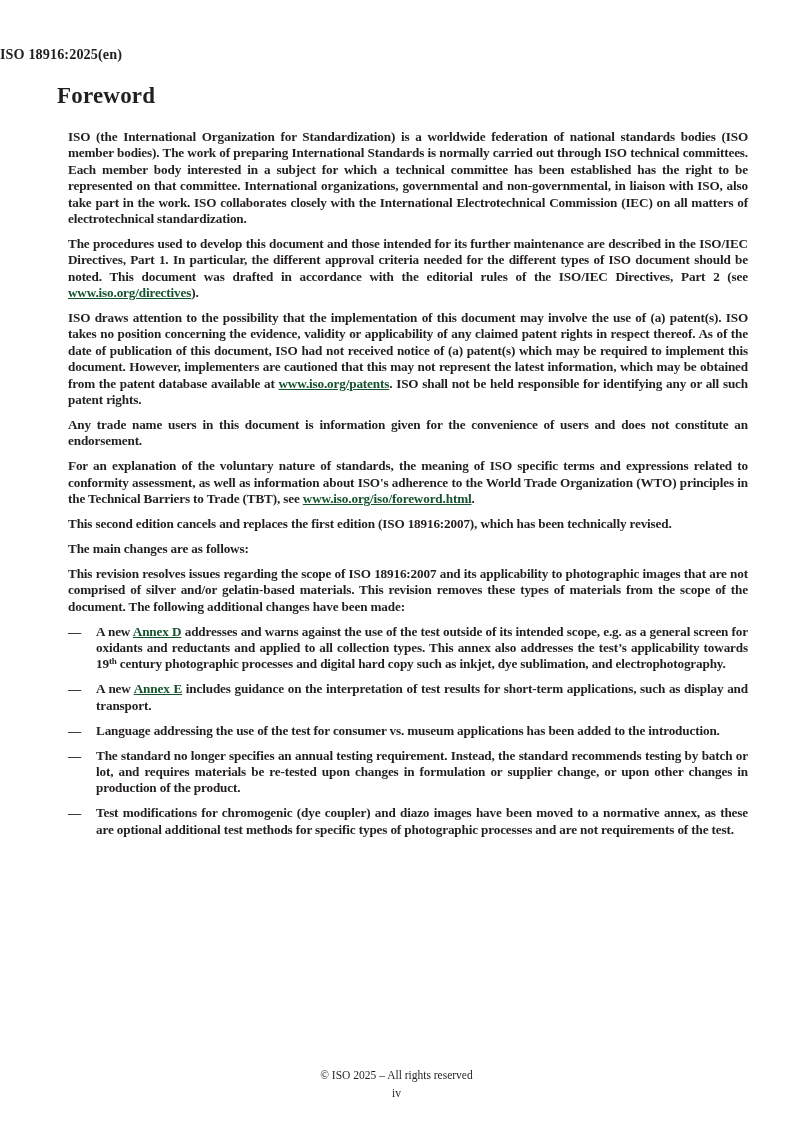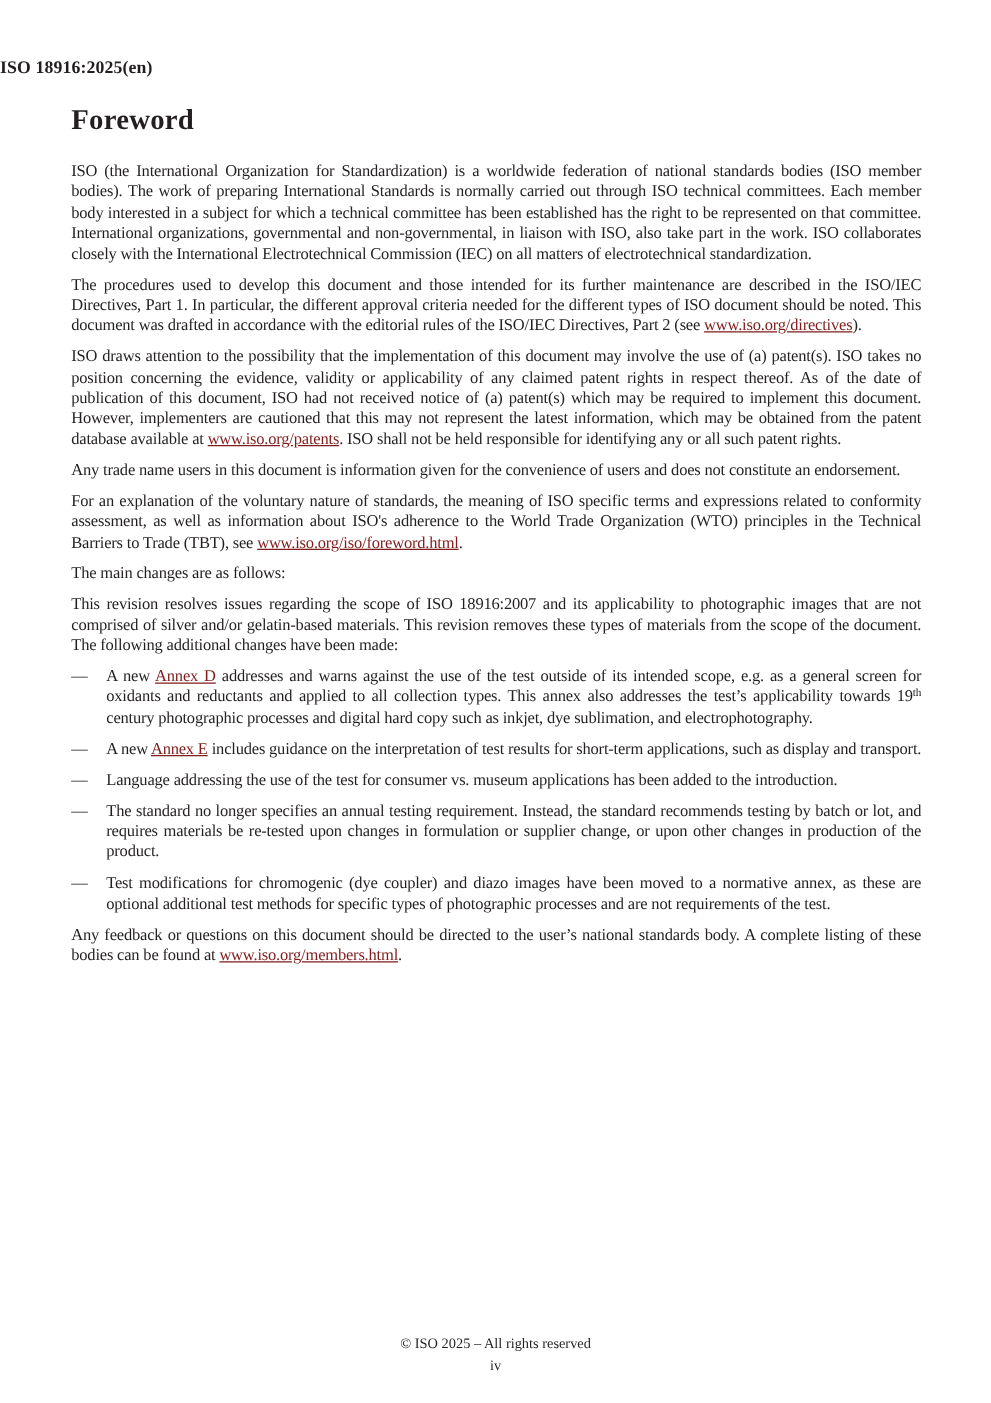--- a/index.html
+++ b/index.html
@@ -29,32 +29,33 @@
       top: 83px;
       left: 57px;
       margin: 0;
       font-size: 23px;
       font-weight: bold;
       letter-spacing: 0.2px;
     }
     .content {
       position: absolute;
       top: 129px;
-      left: 57px;
+      left: 68px;
       width: 680px;
       font-size: 13.2px;
       line-height: 16.4px;
       letter-spacing: -0.15px;
+      font-weight: bold;
     }
     .content p {
       margin: 0 0 8.5px 0;
       text-align: justify;
     }
     .content a {
-      color: #7f1d1d;
+      color: #14532d;
       text-decoration: underline;
     }
     .content em { font-style: italic; }
     ul.changes {
       list-style: none;
       margin: 0;
       padding: 0;
     }
     ul.changes li {
       position: relative;
@@ -90,20 +91,21 @@
 
   <p><span>The procedures used to develop this document and those intended for its further maintenance are described in the ISO/IEC Directives, Part 1. In particular, the different approval criteria needed for the different types of ISO document should be noted. This document was drafted in accordance with the editorial rules of the ISO/IEC Directives, Part 2 (see </span><a href="#">www.iso.org/directives</a><span>).</span></p>
 
   <p><span>ISO draws attention to the possibility that the implementation of this document may involve the use of (a) patent(s). ISO takes no position concerning the evidence, validity or applicability of any claimed patent rights in respect thereof. As of the date of publication of this document, ISO had not received notice of (a) patent(s) which may be required to implement this document. However, implementers are cautioned that this may not represent the latest information, which may be obtained from the patent database available at </span><a href="#">www.iso.org/patents</a><span>. ISO shall not be held responsible for identifying any or all such patent rights.</span></p>
 
   <p>Any trade name users in this document is information given for the convenience of users and does not constitute an endorsement.</p>
 
   <p><span>For an explanation of the voluntary nature of standards, the meaning of ISO specific terms and expressions related to conformity assessment, as well as information about ISO's adherence to the World Trade Organization (WTO) principles in the Technical Barriers to Trade (TBT), see </span><a href="#">www.iso.org/iso/foreword.html</a><span>.</span></p>
 
 
+  <p>This second edition cancels and replaces the first edition (ISO 18916:2007), which has been technically revised.</p>
 
   <p>The main changes are as follows:</p>
 
   <p>This revision resolves issues regarding the scope of ISO 18916:2007 and its applicability to photographic images that are not comprised of silver and/or gelatin-based materials. This revision removes these types of materials from the scope of the document. The following additional changes have been made:</p>
 
   <ul class="changes">
     <li>
       <span class="dash">—</span>
       <span>A new </span><a href="#">Annex D</a><span> addresses and warns against the use of the test outside of its intended scope, e.g. as a general screen for oxidants and reductants and applied to all collection types. This annex also addresses the test’s applicability towards 19</span><sup>th</sup><span> century photographic processes and digital hard copy such as inkjet, dye sublimation, and electrophotography.</span>
     </li>
@@ -118,19 +120,18 @@
     <li>
       <span class="dash">—</span>
       <span>The standard no longer specifies an annual testing requirement. Instead, the standard recommends testing by batch or lot, and requires materials be re-tested upon changes in formulation or supplier change, or upon other changes in production of the product.</span>
     </li>
     <li>
       <span class="dash">—</span>
       <span>Test modifications for chromogenic (dye coupler) and diazo images have been moved to a normative annex, as these are optional additional test methods for specific types of photographic processes and are not requirements of the test.</span>
     </li>
   </ul>
 
-  <p><span>Any feedback or questions on this document should be directed to the user’s national standards body. A complete listing of these bodies can be found at </span><a href="#">www.iso.org/members.html</a><span>.</span></p>
 </div>
 
 <div class="footer">
   <div>© ISO 2025 – All rights reserved</div>
   <div>iv</div>
 </div>
 
 </body></html>

